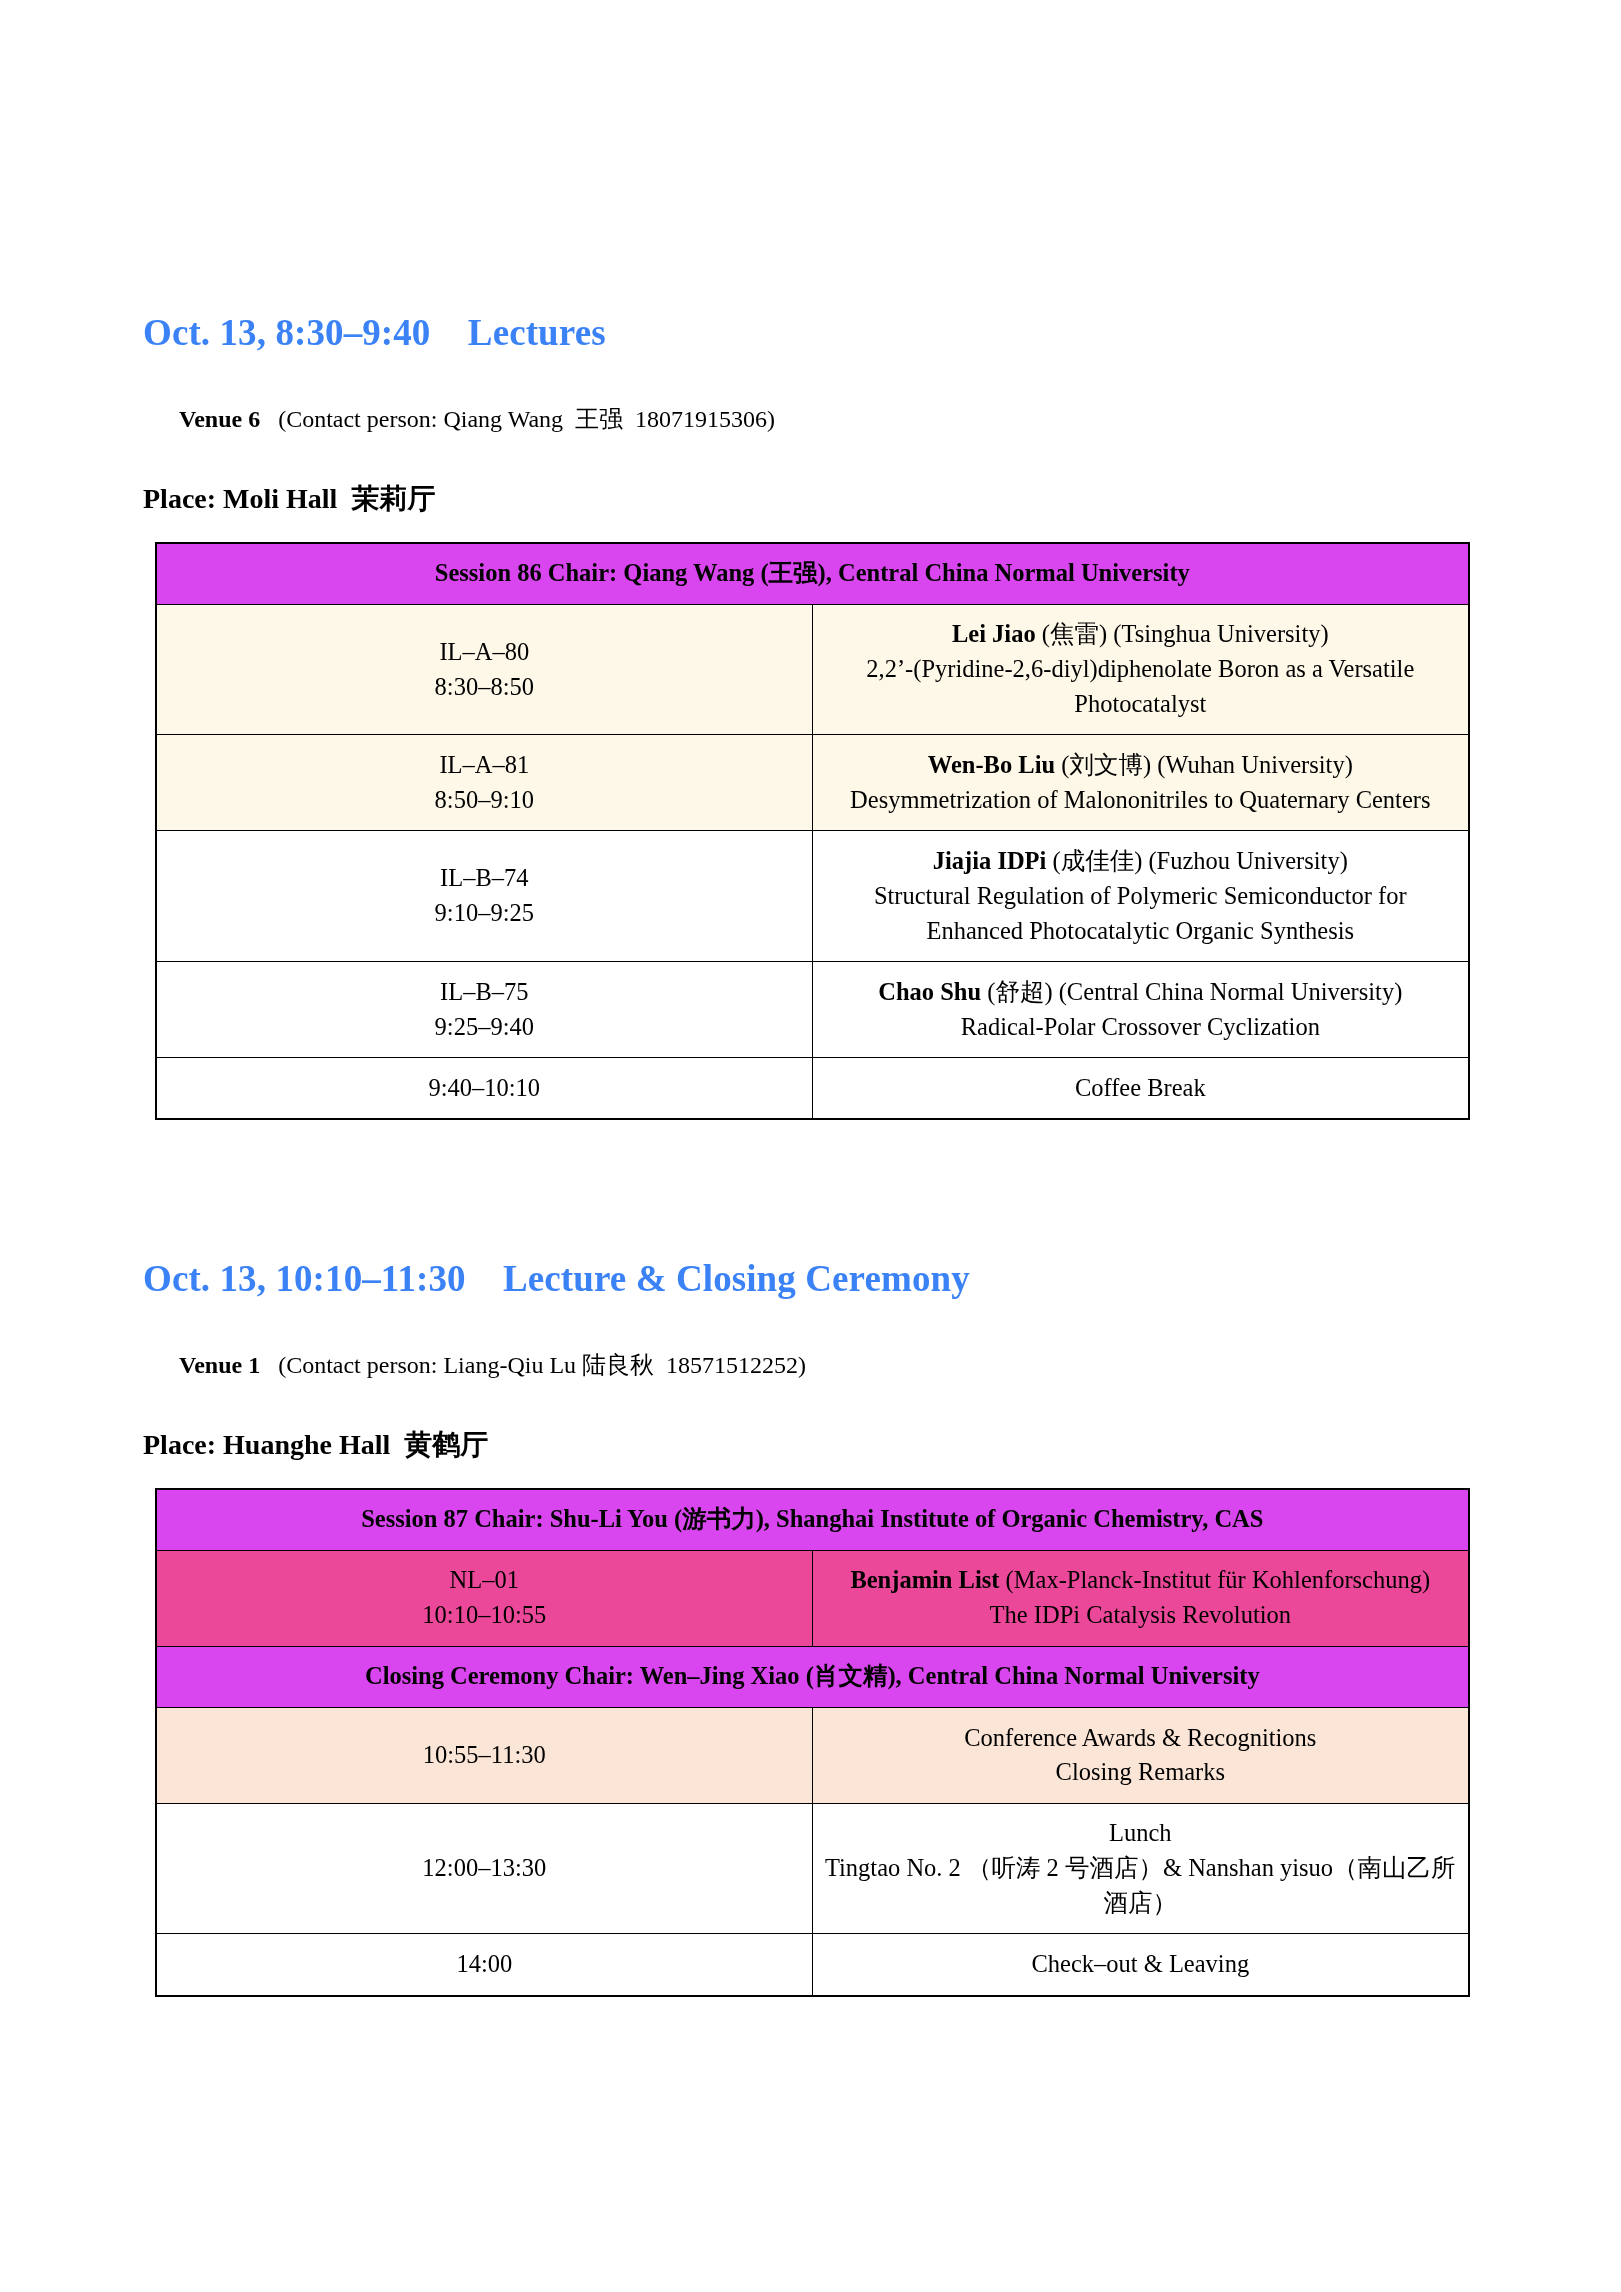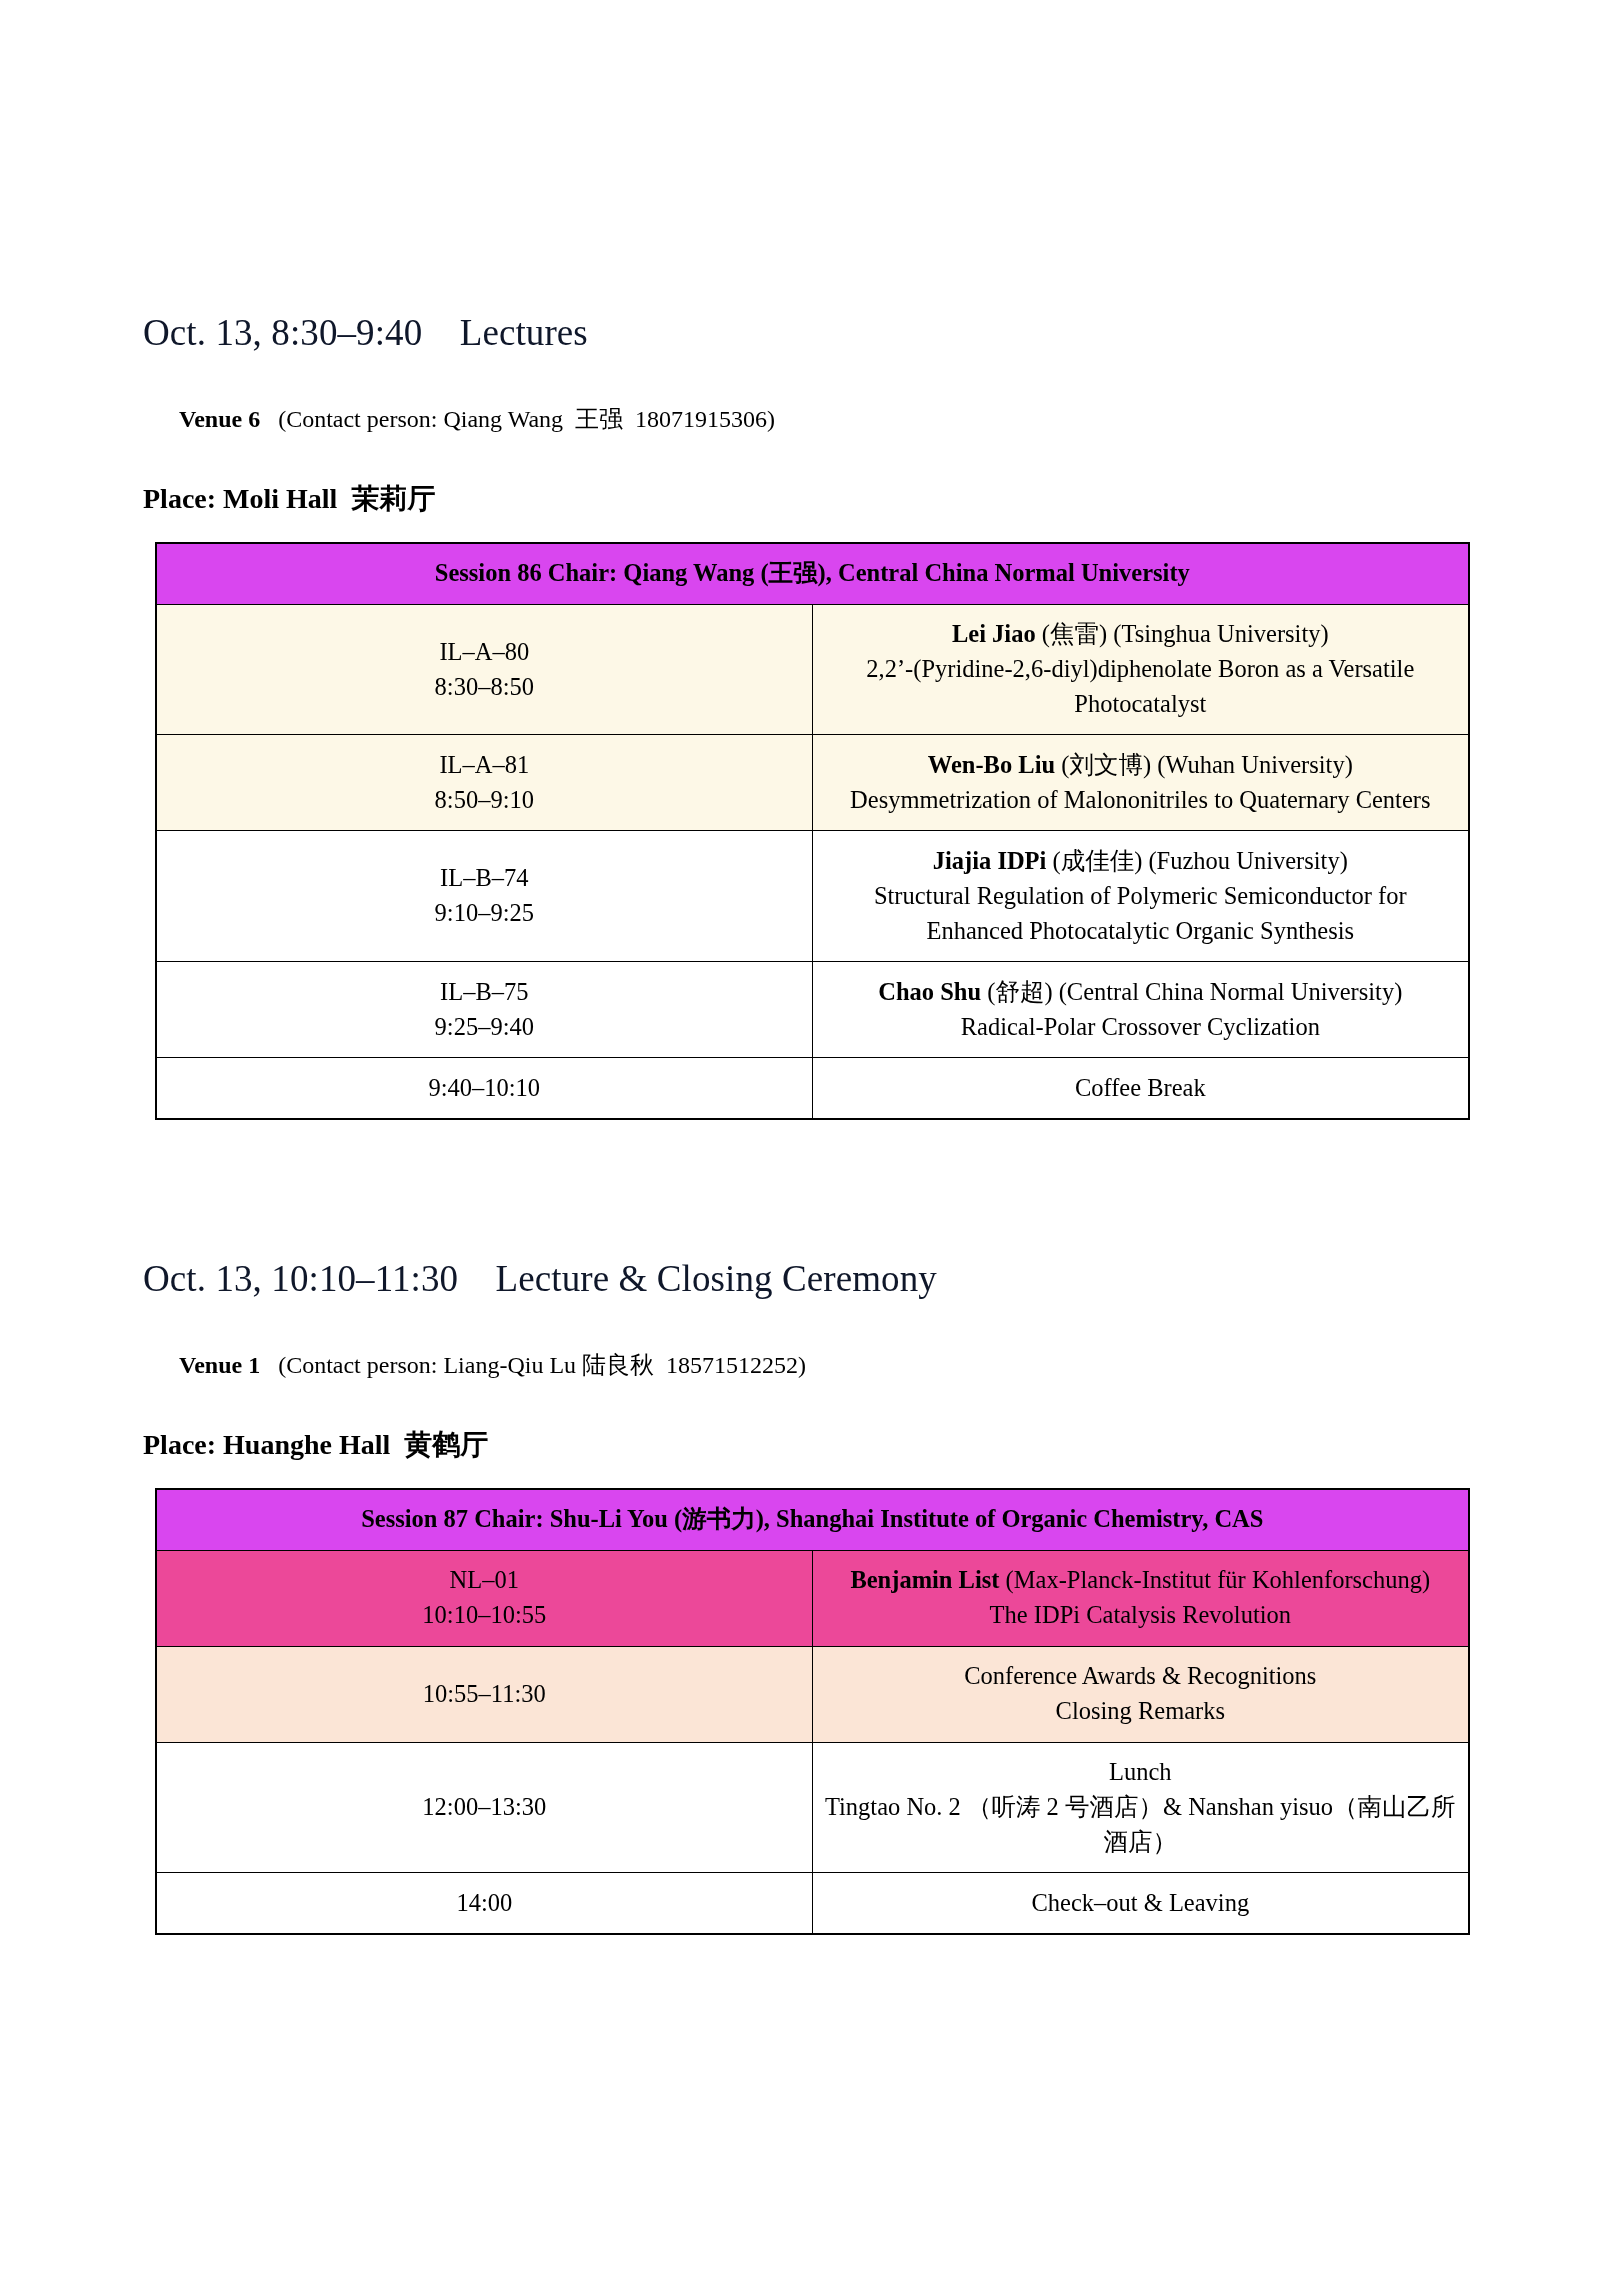--- a/index.html
+++ b/index.html
@@ -25,22 +25,22 @@
   }
   .section {
     position: absolute;
     left: 143px;
     width: 1333px;
   }
   #section-lectures { top: 312px; }
   #section-closing  { top: 1258px; }
 
   .section-heading {
-    color: #0f172a;
-    font-weight: normal;
+    color: #3b82f6;
+    font-weight: bold;
     font-size: 37px;
     line-height: 1.16;
     letter-spacing: 0.1px;
     margin: 0 0 21.6px 0;
     white-space: pre;
   }
   .venue-line {
     font-size: 24px;
     line-height: 1.2;
     margin: 0 0 19.6px 0;
@@ -184,20 +184,23 @@
 
         <tr class="tall-row">
           <td class="col-code bg-teal">NL–01
 10:10–10:55</td>
           <td class="col-body bg-teal cell-lines">
             <div><span class="speaker">Benjamin List</span><span class="speaker-rest"> (Max-Planck-Institut für Kohlenforschung)</span></div>
             <div class="title-line">The IDPi Catalysis Revolution</div>
           </td>
         </tr>
 
+        <tr>
+          <td class="session-head bg-blue" colspan="2">Closing Ceremony Chair: Wen–Jing Xiao (肖文精), Central China Normal University</td>
+        </tr>
 
         <tr class="tall-row">
           <td class="col-code bg-peach">10:55–11:30</td>
           <td class="col-body bg-peach cell-lines">
             <div class="title-line">Conference Awards &amp; Recognitions</div>
             <div class="title-line">Closing Remarks</div>
           </td>
         </tr>
 
         <tr>

